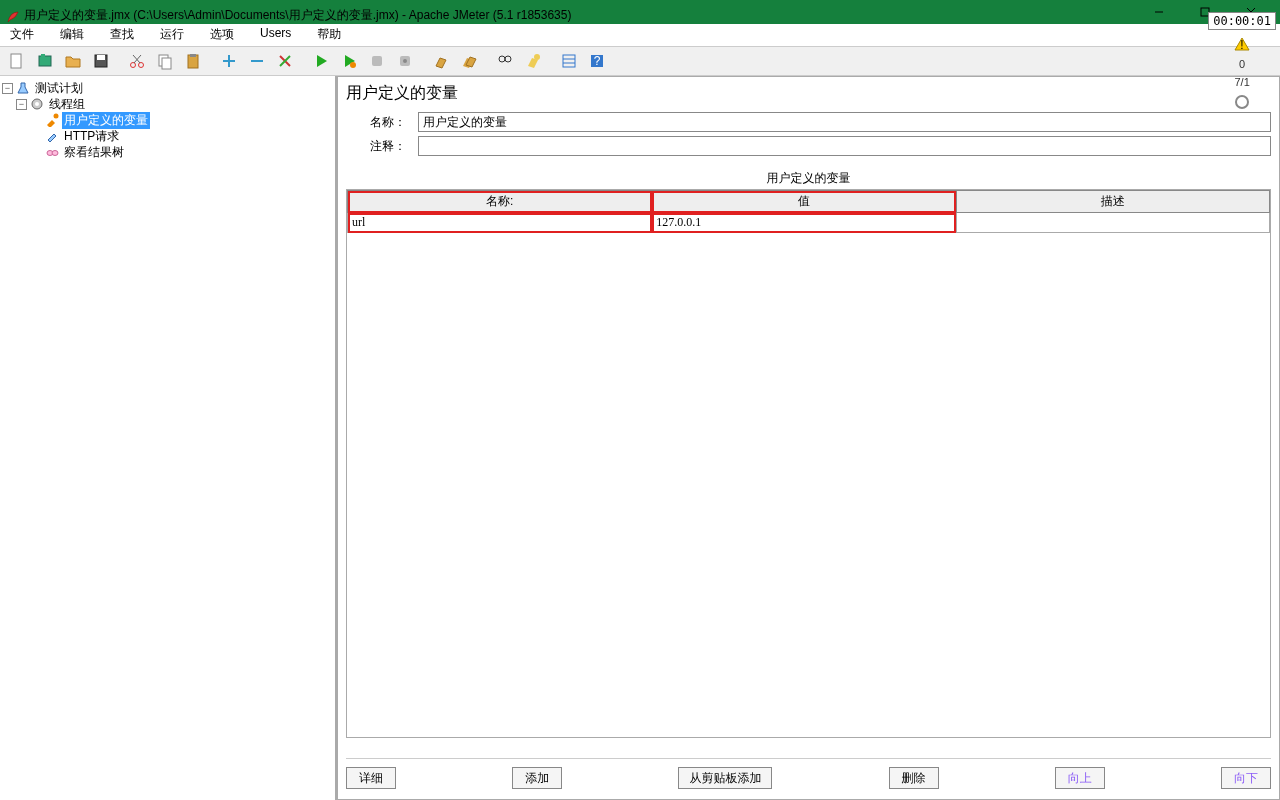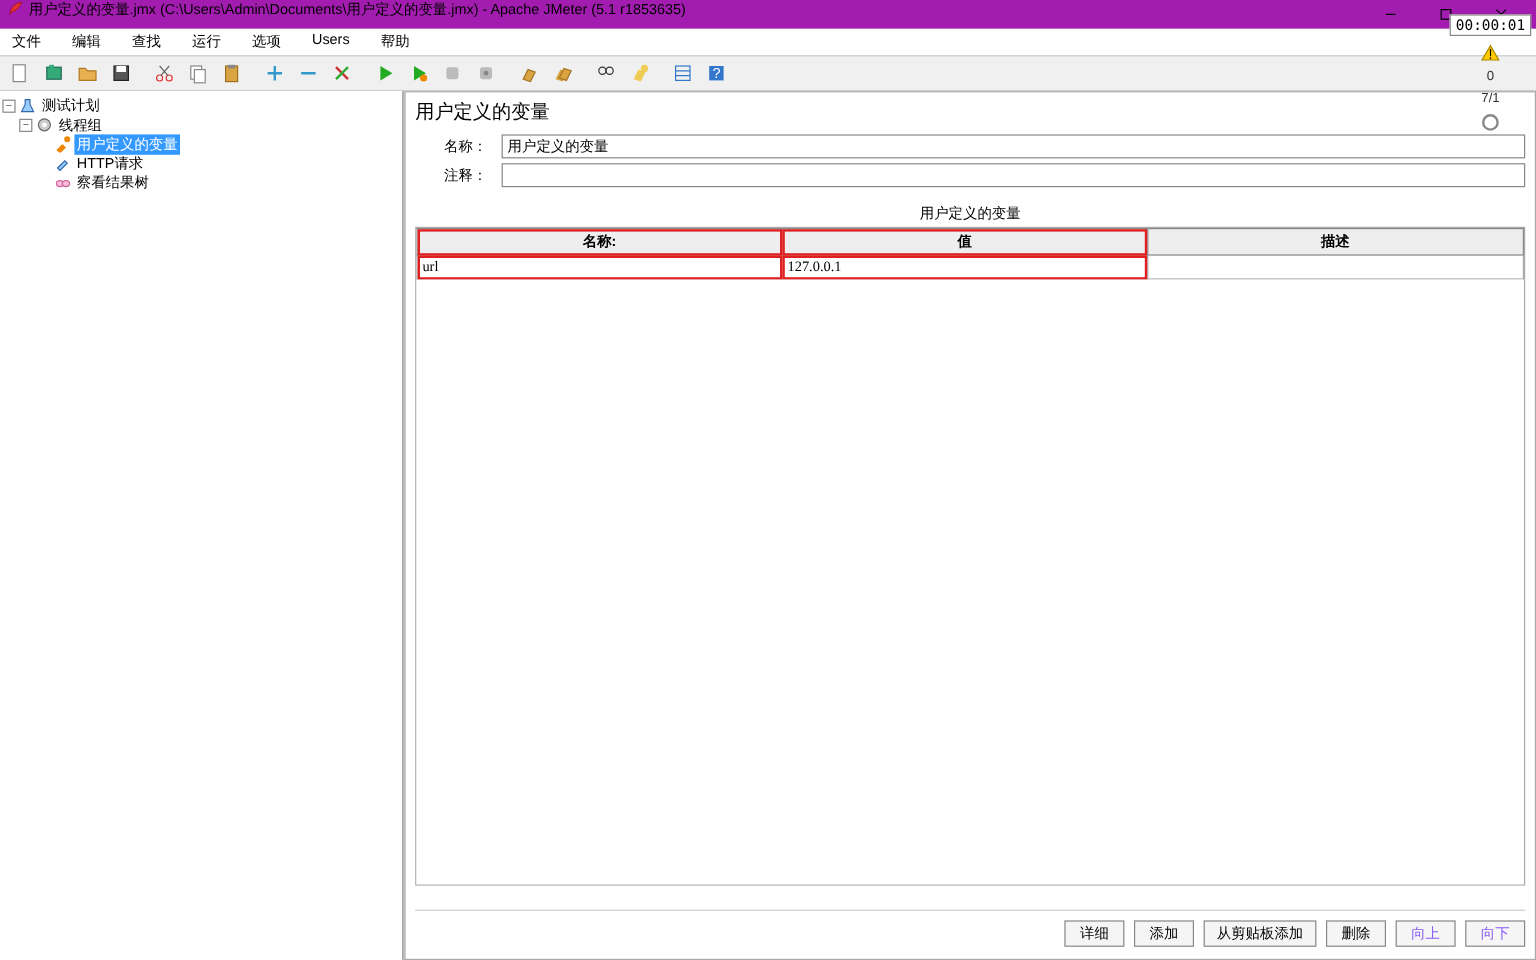--- a/index.html
+++ b/index.html
@@ -1,18 +1,18 @@
 <!DOCTYPE html>
 <html><head>
 <meta charset="utf-8">
 <style>
 * { box-sizing: border-box; margin: 0; padding: 0; font-family: "Microsoft YaHei", "SimSun", sans-serif; font-size: 12px; }
 body { background: #fff; width: 1280px; height: 800px; overflow: hidden; position: relative; }
 
-.titlebar { height: 24px; display: flex; align-items: flex-start; padding: 0 6px; background: #a21caf; }
+.titlebar { height: 24px; display: flex; align-items: flex-end; padding: 0 6px; background: #15803d; }
 .titlebar .feather { width: 14px; height: 14px; margin-right: 4px; }
 .titlebar-text { flex: 1; font-size: 12px; color: #000; }
 .win-controls { display: flex; gap: 0; }
 .win-btn { width: 46px; height: 24px; display: flex; align-items: center; justify-content: center; cursor: pointer; }
 
 .menubar { height: 22px; display: flex; align-items: flex-start; padding: 0 4px; gap: 14px; background: #fff; border-bottom: 1px solid transparent; }
 .menu-item { padding: 2px 6px; cursor: pointer; }
 
 .toolbar { height: 30px; display: flex; align-items: center; padding: 2px 4px; gap: 2px; background: #f0f0f0; border-top: 1px solid #ccc; border-bottom: 1px solid #ccc; }
 .tb-btn { width: 26px; height: 26px; display: flex; align-items: center; justify-content: center; cursor: pointer; border-radius: 2px; }
@@ -33,31 +33,31 @@
 .right-pane { flex: 1; display: flex; flex-direction: column; border-left: 1px solid #aaa; }
 .panel-wrap { border: 1px solid #aaa; margin: 0; flex: 1; display: flex; flex-direction: column; padding: 6px 8px; }
 .panel-title { font-size: 16px; margin-bottom: 8px; }
 .form-row { display: flex; align-items: center; margin-bottom: 4px; gap: 6px; }
 .form-label { width: 42px; text-align: left; margin-left: 24px; }
 .form-input { flex: 1; border: 1px solid #888; height: 20px; padding: 0 4px; background: #fff; }
 
 .vars-label-row { text-align: center; margin-top: 10px; margin-bottom: 2px; }
 .vars-table-wrap { border: 1px solid #aaa; flex: 1; display: flex; flex-direction: column; overflow: hidden; }
 .vars-table { width: 100%; border-collapse: collapse; table-layout: fixed; }
-.vars-table th { border: 1px solid #888; background: #eee; font-weight: bold; padding: 2px; height: 20px; }
+.vars-table th { border: 1px solid #888; background: #eee; font-weight: normal; padding: 2px; height: 20px; }
 .vars-table td { border: 1px solid #aaa; padding: 2px 4px; height: 18px; font-family: Liberation Serif, serif; font-size: 12px; background:#fff; }
 .vars-table td:empty::after { content:"\00a0"; }
 .col-name { width: 33%; }
 .col-value { width: 33%; }
 .col-desc { width: 34%; }
 .highlight-row td.name-cell, .highlight-row td.value-cell { outline: 2px solid #e02020; outline-offset: -2px; }
 .vars-table thead th.h-name, .vars-table thead th.h-value { outline: 2px solid #e02020; outline-offset: -2px; }
 .table-filler { flex:1; background:#fff; }
 
-.buttons-row { display: flex; justify-content: flex-end; gap: 8px; padding: 8px 0 4px; border-top: 1px solid #ccc; margin-top: 20px; }
+.buttons-row { display: flex; justify-content: space-between; gap: 8px; padding: 8px 0 4px; border-top: 1px solid #ccc; margin-top: 20px; }
 .jm-btn { min-width: 50px; height: 22px; border: 1px solid #888; background: #f5f5f5; padding: 0 10px; cursor: pointer; }
 .jm-btn:disabled { color: #8b5cf6; cursor: default; }
 
 svg { display: block; }
 </style>
 </head>
 <body>
 
 <div class="titlebar">
   <span class="feather">

